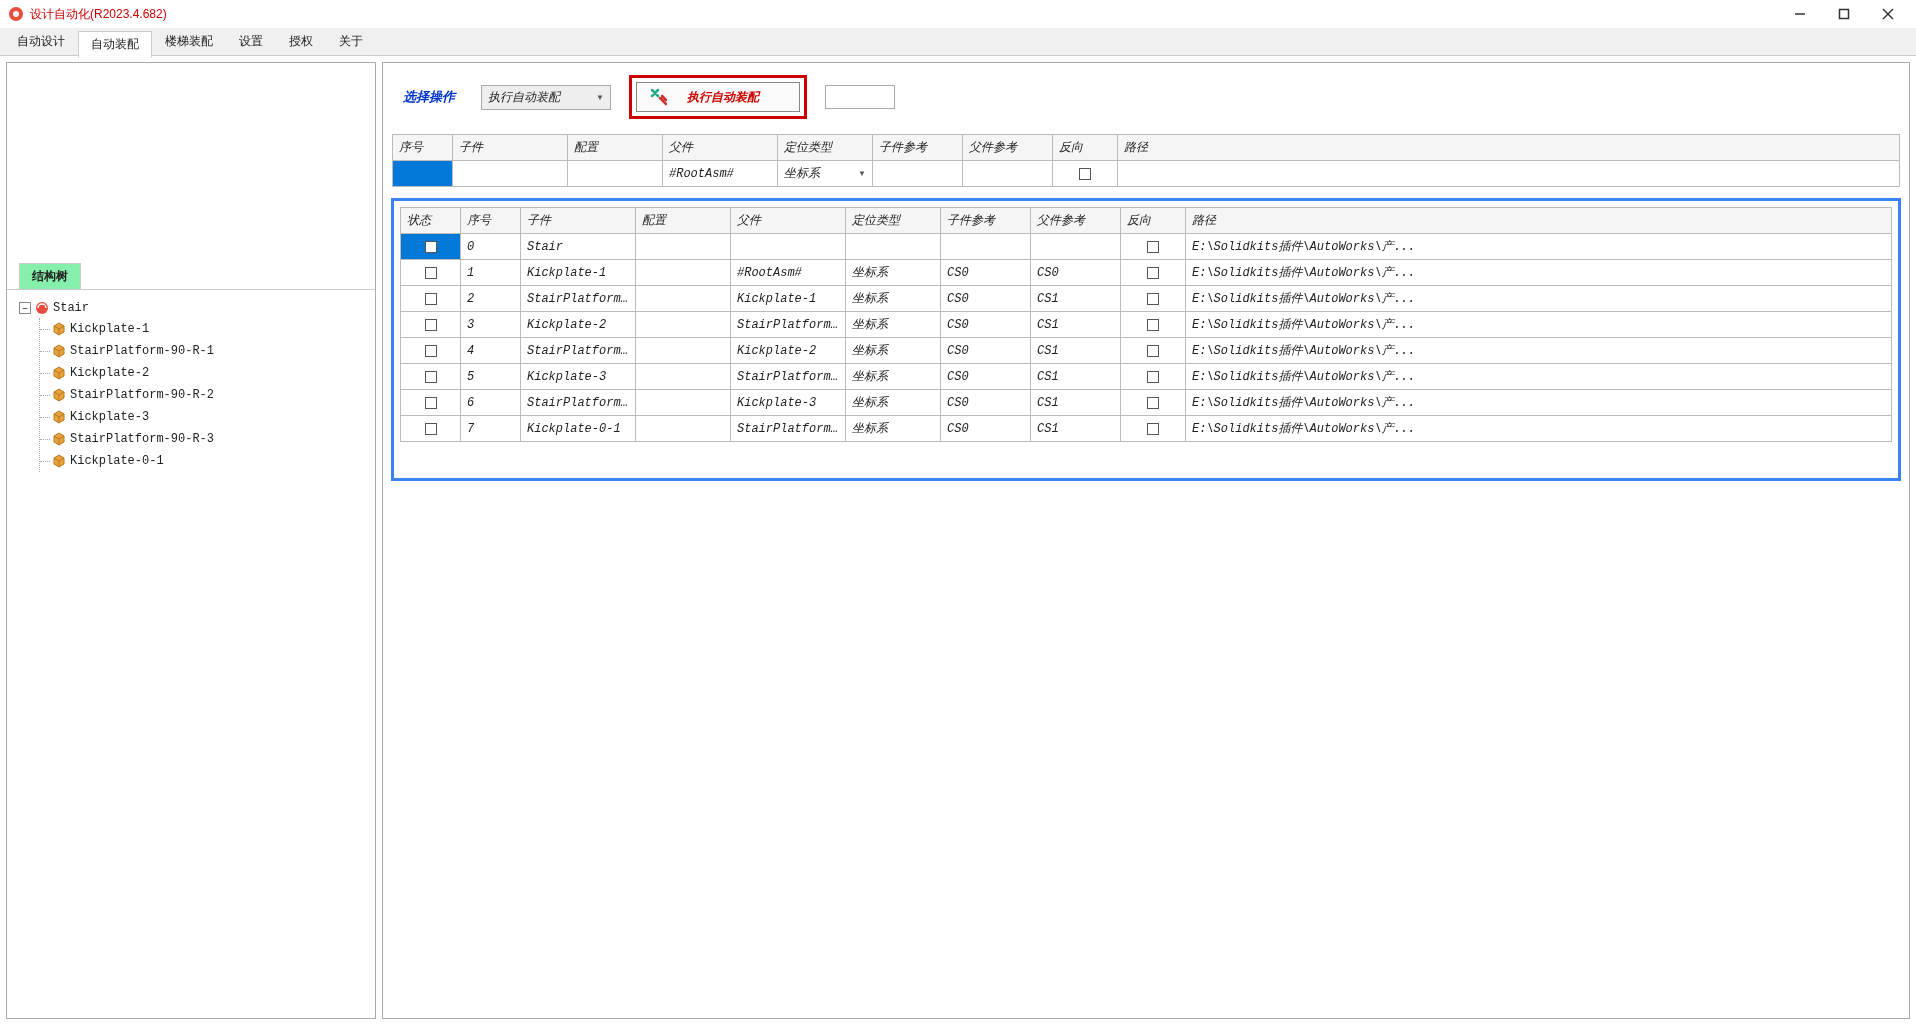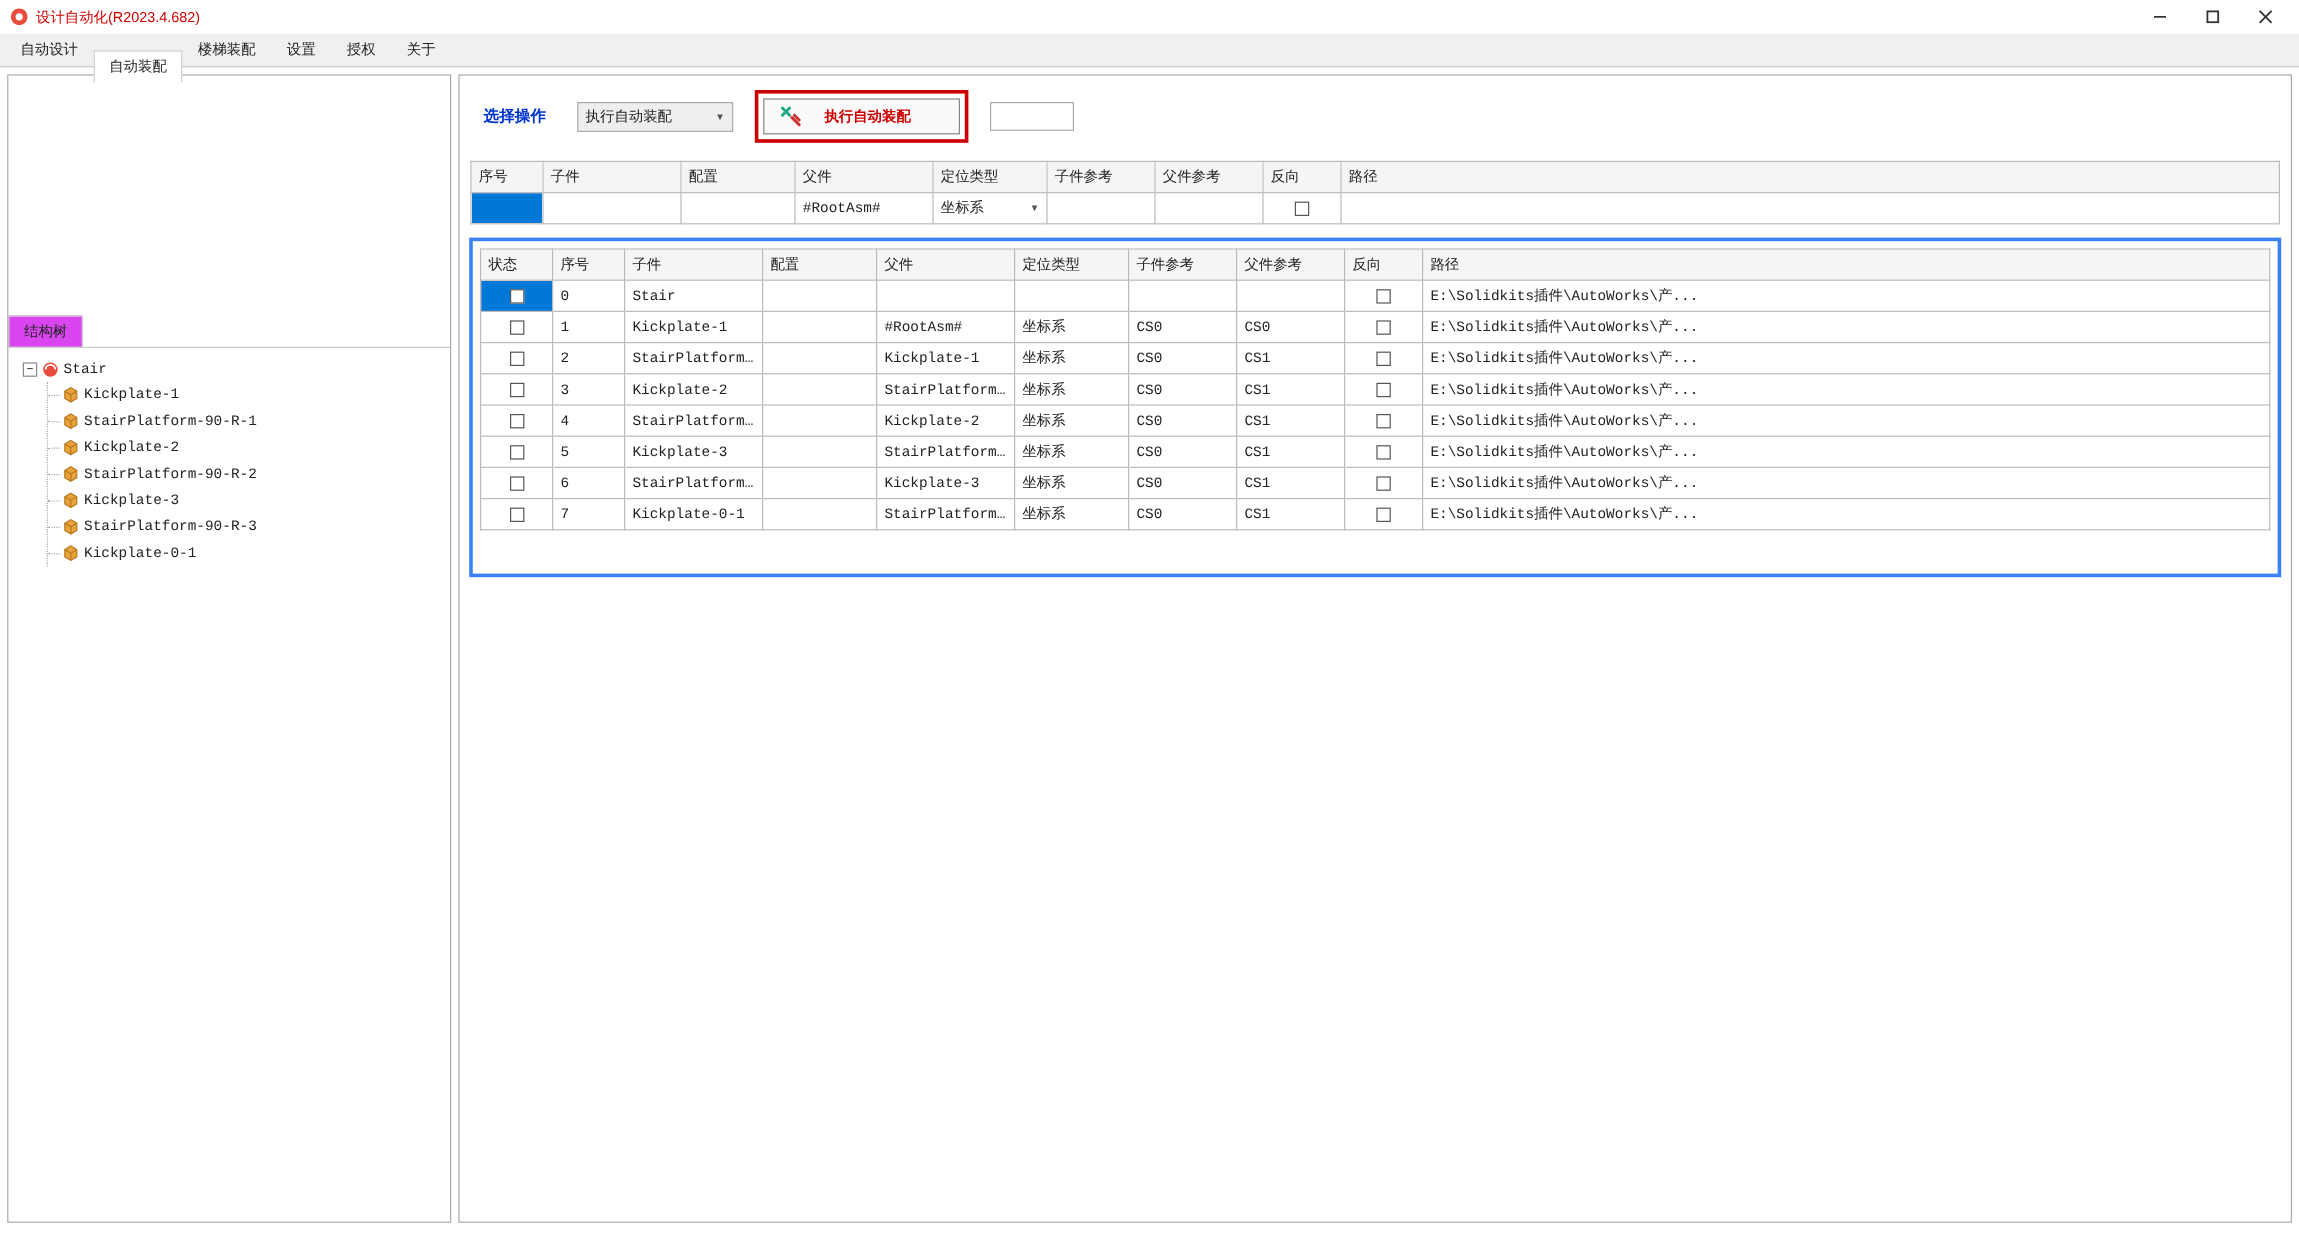--- a/index.html
+++ b/index.html
@@ -4,34 +4,34 @@
   <style>
     * { box-sizing: border-box; margin: 0; padding: 0; }
     body { font-family: "Microsoft YaHei", SimSun, Arial, sans-serif; font-size: 12px; background: #fff; color: #222; }
     .title-bar { display: flex; align-items: center; padding: 4px 8px; height: 28px; }
     .title-icon { width: 16px; height: 16px; margin-right: 6px; }
     .title-text { color: #c00; font-size: 12px; flex: 1; }
     .win-controls { display: flex; gap: 28px; padding-right: 12px; }
     .win-btn { width: 16px; height: 16px; display: flex; align-items: center; justify-content: center; cursor: pointer; }
     .menu-bar { display: flex; border-bottom: 1px solid #ccc; background: #f0f0f0; padding: 0 4px; }
     .menu-item { padding: 4px 12px; cursor: pointer; border: 1px solid transparent; }
-    .menu-item.active { background: #fff; border: 1px solid #ccc; border-bottom: 1px solid #fff; position: relative; top: 14px; }
+    .menu-item.active { background: #fff; border: 1px solid #ccc; border-bottom: 1px solid #fff; position: relative; top: 3px; }
     .main-layout { display: flex; padding: 6px; gap: 6px; height: calc(100vh - 60px); }
     .left-panel { width: 370px; border: 1px solid #aaa; display: flex; flex-direction: column; }
     .left-spacer { flex: 0 0 200px; }
     .tree-tab { display: flex; }
-    .tree-tab-item { padding: 4px 12px; border: 1px solid #ccc; border-bottom: none; background: #d946ef; cursor: pointer; margin-left: 0; }
+    .tree-tab-item { padding: 4px 12px; border: 1px solid #ccc; border-bottom: none; background: #86efac; cursor: pointer; margin-left: 12px; font-weight: bold; }
     .tree-content { border-top: 1px solid #ccc; padding: 8px 12px; flex: 1; overflow: auto; }
     .tree-node { display: flex; align-items: center; padding: 3px 0; font-family: Consolas, monospace; font-size: 12px; }
     .tree-toggle { width: 12px; height: 12px; border: 1px solid #888; display: inline-flex; align-items: center; justify-content: center; font-size: 9px; margin-right: 4px; cursor: pointer; line-height: 1; }
     .tree-icon { width: 14px; height: 14px; margin-right: 4px; }
     .tree-children { margin-left: 20px; border-left: 1px dotted #aaa; padding-left: 12px; }
     .tree-child { display: flex; align-items: center; padding: 4px 0; position: relative; }
     .tree-child::before { content: ""; position: absolute; left: -12px; top: 50%; width: 10px; border-top: 1px dotted #aaa; }
-    .right-panel { flex: 1; border: 1px solid #aaa; padding: 8px; display: flex; flex-direction: column; gap: 10px; overflow: auto; }
+    .right-panel { flex: 1; border: 1px solid #aaa; padding: 8px; display: flex; flex-direction: column; gap: 10px; overflow: auto; font-style: italic; }
     .action-row { display: flex; align-items: center; gap: 18px; padding: 4px; }
     .action-label { color: #0033cc; font-weight: bold; font-size: 13px; padding: 0 8px; }
     .dropdown { border: 1px solid #aaa; padding: 3px 6px; width: 130px; background: #eee; display: flex; justify-content: space-between; align-items: center; cursor: pointer; }
     .exec-btn-wrap { border: 3px solid #c00; padding: 4px; }
     .exec-btn { border: 1px solid #888; padding: 4px 40px 4px 12px; display: flex; align-items: center; gap: 18px; background: #fafafa; cursor: pointer; }
     .exec-btn-text { color: #c00; font-weight: bold; }
     .small-box { border: 1px solid #aaa; width: 70px; height: 24px; }
     .path-box { border: 1px solid #aaa; padding: 4px 8px; flex: 1; font-family: Consolas, monospace; font-size: 12px; }
     .grid-wrap { border: 1px solid transparent; }
     .grid-wrap.highlighted { border: 3px solid #3b82f6; padding: 6px; }

